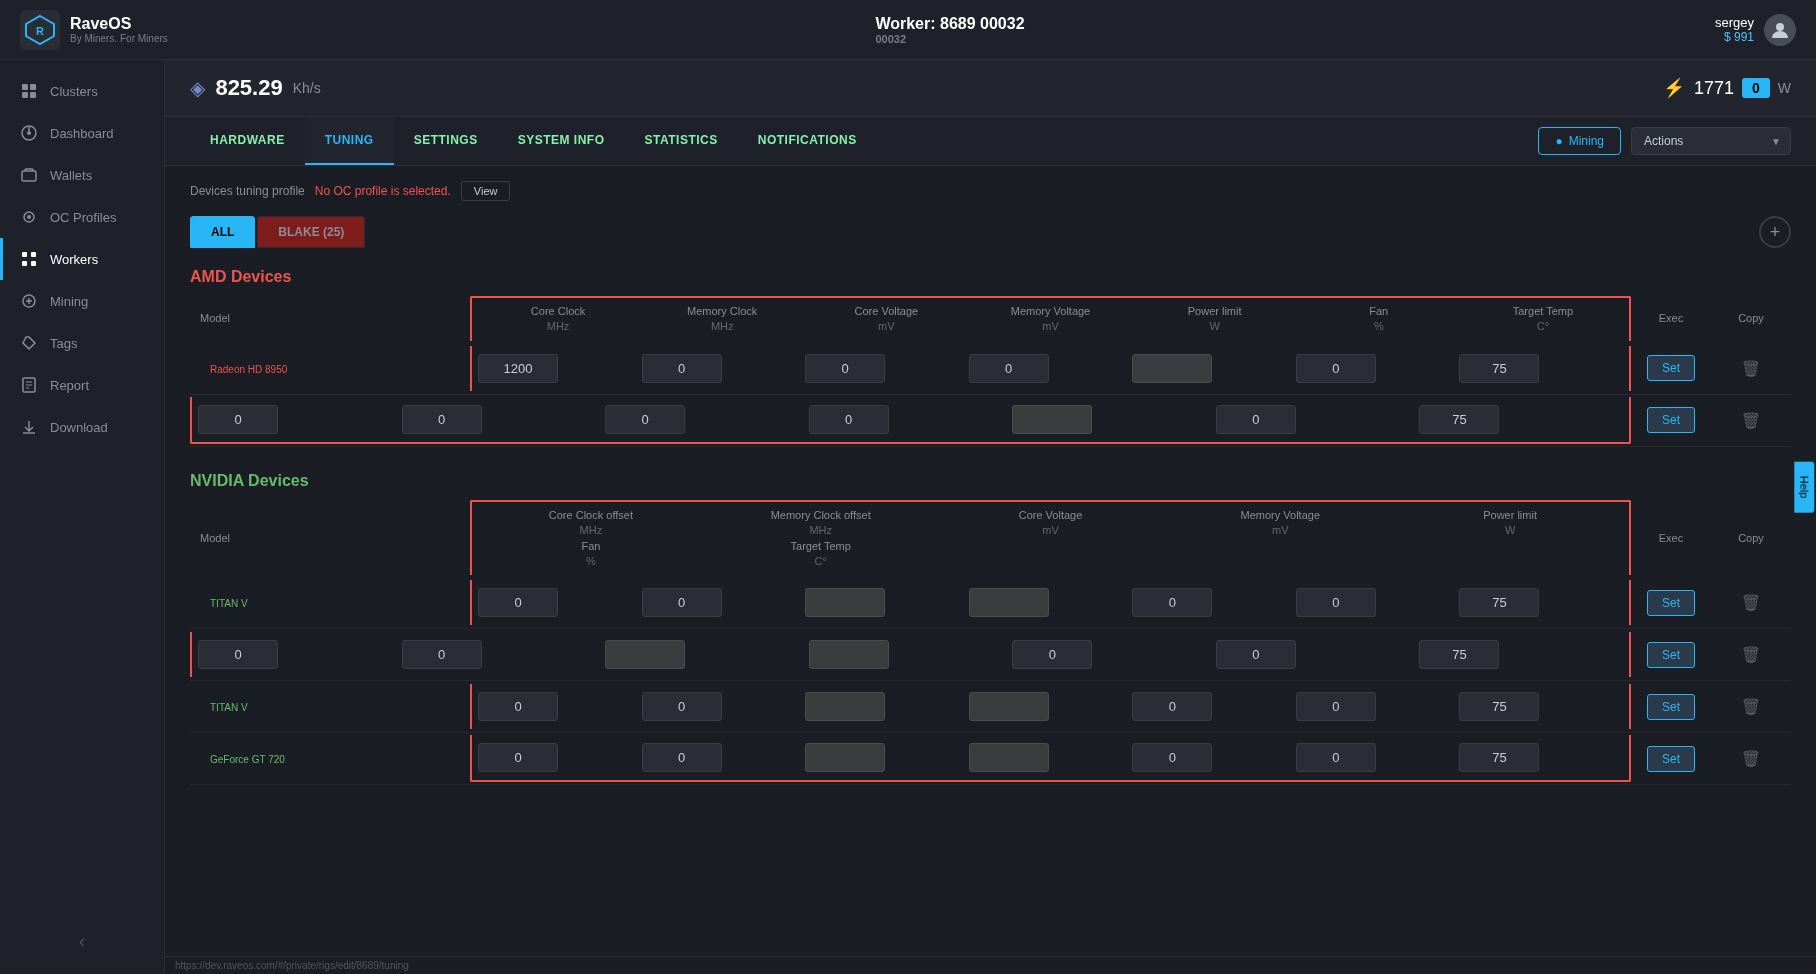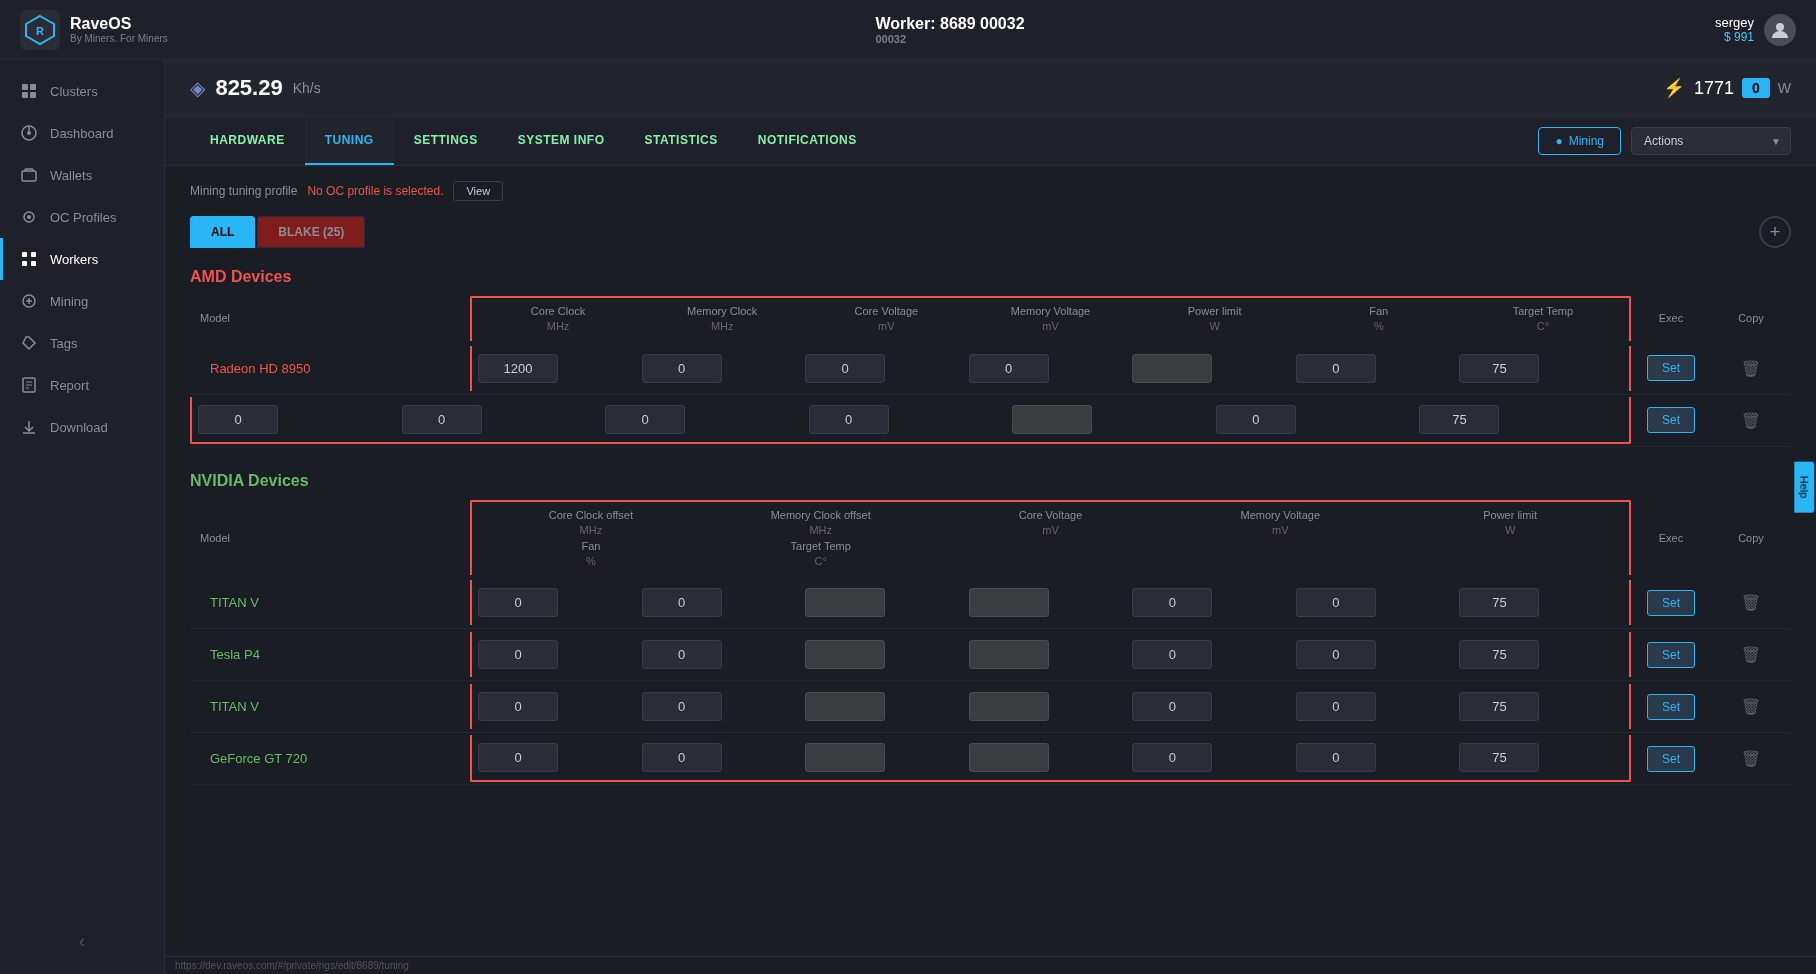--- a/index.html
+++ b/index.html
@@ -296,21 +296,21 @@
     .section-title {
       font-size: 16px;
       font-weight: 600;
       margin-bottom: 5px;
       padding: 5px 0;
     }
     .amd-title { color: #ef5350; }
     .nvidia-title { color: #66bb6a; }
     .device-name {
       color: #ef5350;
-      font-size: 13px;
+      font-size: 10px;
       padding-left: 10px;
     }
     .device-name.nvidia { color: #66bb6a; }
 
     
     .tuning-section {
       margin-bottom: 10px;
     }
     .col-header {
       text-align: center;
@@ -589,21 +589,21 @@
         </button>
         <div class="select-wrapper">
           <select class="actions-select"><option>Actions</option></select>
         </div>
       </div>
     </div>
 
     <div class="tuning-content">
 
       <div class="profile-bar">
-        <span class="profile-label">Mining tuning profile</span>
+        <span class="profile-label">Devices tuning profile</span>
         <span class="profile-value">No OC profile is selected.</span>
         <button class="view-btn">View</button>
       </div>
 
       <div class="sub-tabs">
         <div class="sub-tabs-left">
           <div class="sub-tab active">ALL</div>
           <div class="sub-tab">BLAKE (25)</div>
         </div>
         <button class="add-btn">
@@ -723,23 +723,20 @@
         </div>
       </div>
       <div class="row-exec">
         <button class="set-btn">Set</button>
       </div>
       <div class="row-copy">
         <span class="delete-icon">🗑</span>
       </div>
     </div>
             <div class="row-container">
-      <div class="row-model">
-        <span class="device-name nvidia">Tesla P4</span>
-      </div>
       <div style="flex:1; border-left:2px solid #ef5350; border-right:2px solid #ef5350;">
         <div class="row-inputs">
           <input type="text" class="tuning-input" value="0" style="">
           <input type="text" class="tuning-input" value="0" style="">
           <input type="text" class="tuning-input disabled" value="" disabled="" style="">
           <input type="text" class="tuning-input disabled" value="" disabled="" style="">
           <input type="text" class="tuning-input" value="0" style="">
           <input type="text" class="tuning-input" value="0" style="">
           <input type="text" class="tuning-input" value="75" style="">
         </div>

